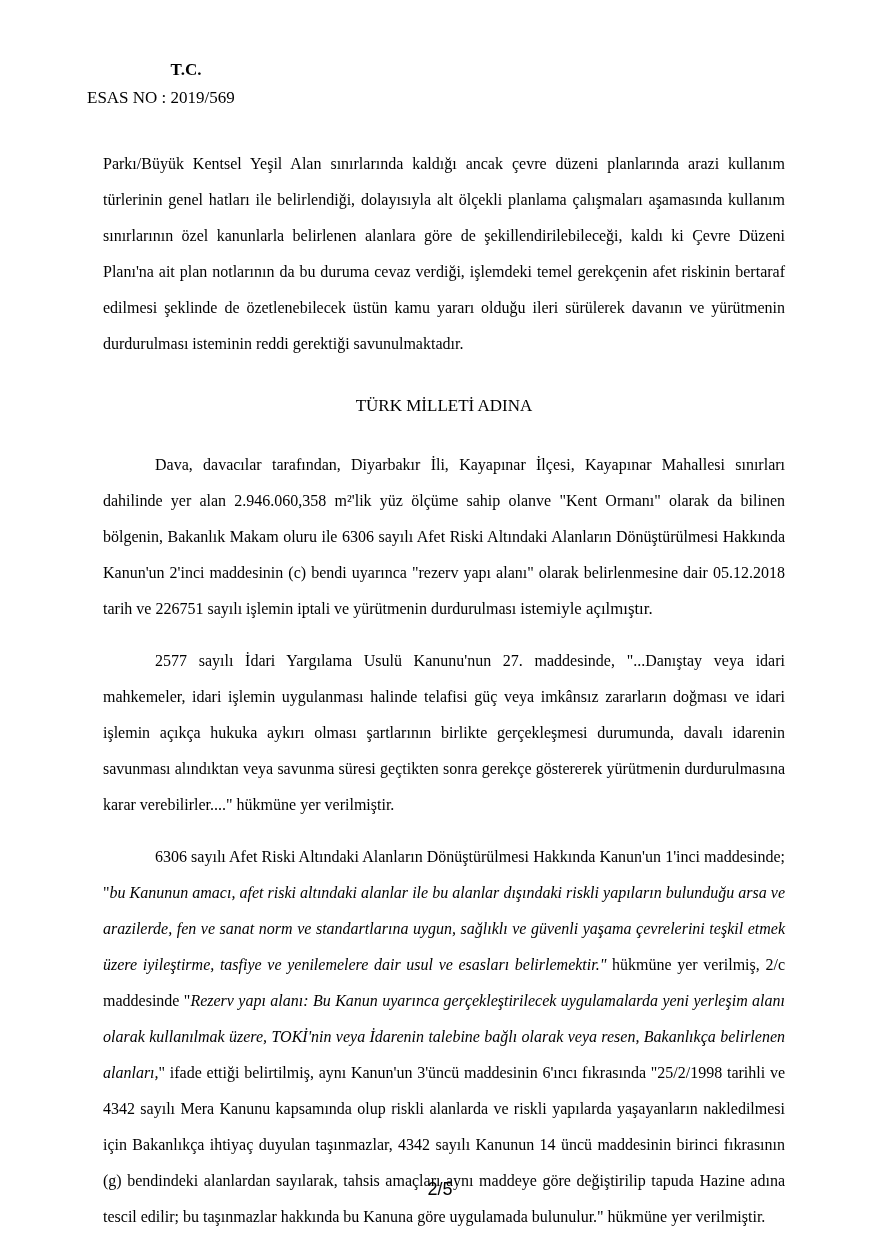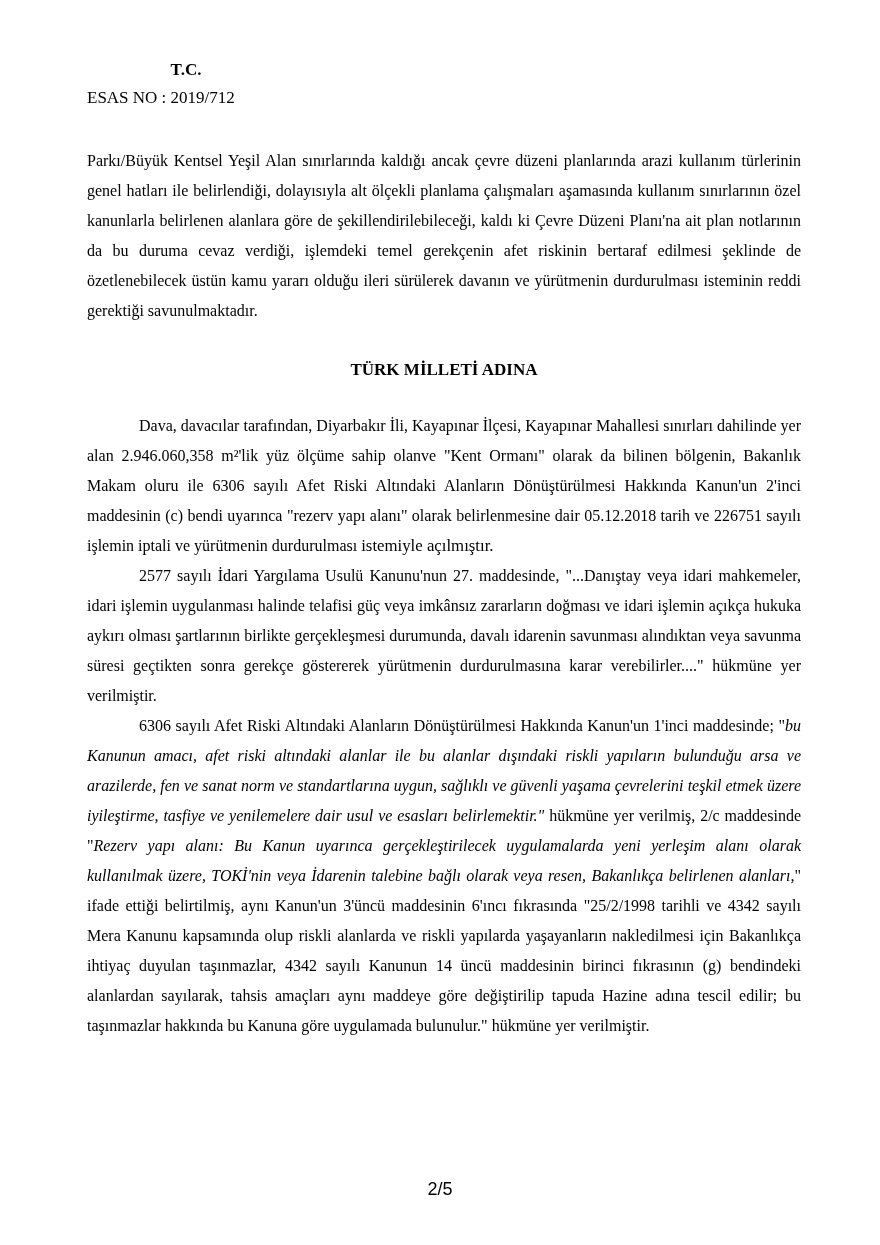--- a/index.html
+++ b/index.html
@@ -18,30 +18,30 @@
   .center-block {
     width:198px;
     text-align:center;
     font-weight:bold;
     font-size:17px;
     line-height:28px;
   }
   .esas-line { font-size:17px; line-height:28px; }
   .esas-line .label { font-weight:normal; }
   .body-p {
-    margin:0;
+    margin:16px;
     text-align:justify;
-    line-height:30px;
+    line-height:36px;
   }
   .body-p.indent { text-indent:52px; }
   .center-heading {
     margin:30px 0 27px 0;
     text-align:center;
     font-size:17px;
-    font-weight:bold;
+    font-weight:normal;
     line-height:28px;
   }
   .seg-b  { font-weight:normal; }
   .seg-i  { font-style:italic; }
   .seg-bi { font-weight:normal; font-style:italic; }
   .seg-u  { text-decoration:underline; }
   .seg-sans { font-family:Liberation Serif, serif; font-size:1.05em; }
   .page-footer {
     position:absolute;
     left:0; right:0; bottom:47px;
@@ -54,21 +54,21 @@
 </head>
 <body>
 
 <div class="page">
 
   <header class="court-header">
     <div class="center-block">
       <div>T.C.</div>
     </div>
     <div class="esas-line">
-      <span class="label">ESAS NO : </span><span>2019/712</span>
+      <span class="label">ESAS NO : </span><span>2019/569</span>
     </div>
   </header>
 
   <main>
     <p class="body-p"><span>Parkı/Büyük Kentsel Yeşil Alan sınırlarında kaldığı ancak çevre düzeni planlarında arazi kullanım türlerinin genel hatları ile belirlendiği, dolayısıyla alt ölçekli planlama çalışmaları aşamasında kullanım sınırlarının özel kanunlarla belirlenen alanlara göre de şekillendirilebileceği, kaldı ki Çevre Düzeni Planı'na ait plan notlarının da bu duruma cevaz verdiği, işlemdeki temel gerekçenin afet riskinin bertaraf edilmesi şeklinde de özetlenebilecek üstün kamu yararı olduğu ileri sürülerek davanın ve yürütmenin durdurulması isteminin reddi gerektiği savunulmaktadır.</span></p>
 
     <h2 class="center-heading">TÜRK MİLLETİ ADINA</h2>
 
     <p class="body-p indent"><span>Dava, davacılar tarafından, Diyarbakır İli, Kayapınar İlçesi, Kayapınar Mahallesi sınırları dahilinde yer alan 2.946.060,358 m²'lik yüz ölçüme sahip olanve "Kent Ormanı" olarak da bilinen bölgenin, Bakanlık Makam oluru ile 6306 sayılı Afet Riski Altındaki Alanların Dönüştürülmesi Hakkında Kanun'un 2'inci maddesinin (c) bendi uyarınca "rezerv yapı alanı" olarak belirlenmesine dair 05.12.2018 tarih ve 226751 sayılı işlemin iptali ve yürütmenin durdurulması </span><span class="seg-sans">istemiyle açılmıştır.</span></p>
     <p class="body-p indent"><span class="seg-b">2577 sayılı İdari Yargılama Usulü Kanunu'nun 27. maddesinde, </span><span>"...Danıştay veya idari mahkemeler, idari işlemin uygulanması halinde telafisi güç veya imkânsız zararların doğması ve idari işlemin açıkça hukuka aykırı olması şartlarının birlikte gerçekleşmesi durumunda, davalı idarenin savunması alındıktan veya savunma süresi geçtikten sonra gerekçe göstererek yürütmenin durdurulmasına karar verebilirler...." hükmüne yer verilmiştir.</span></p>

